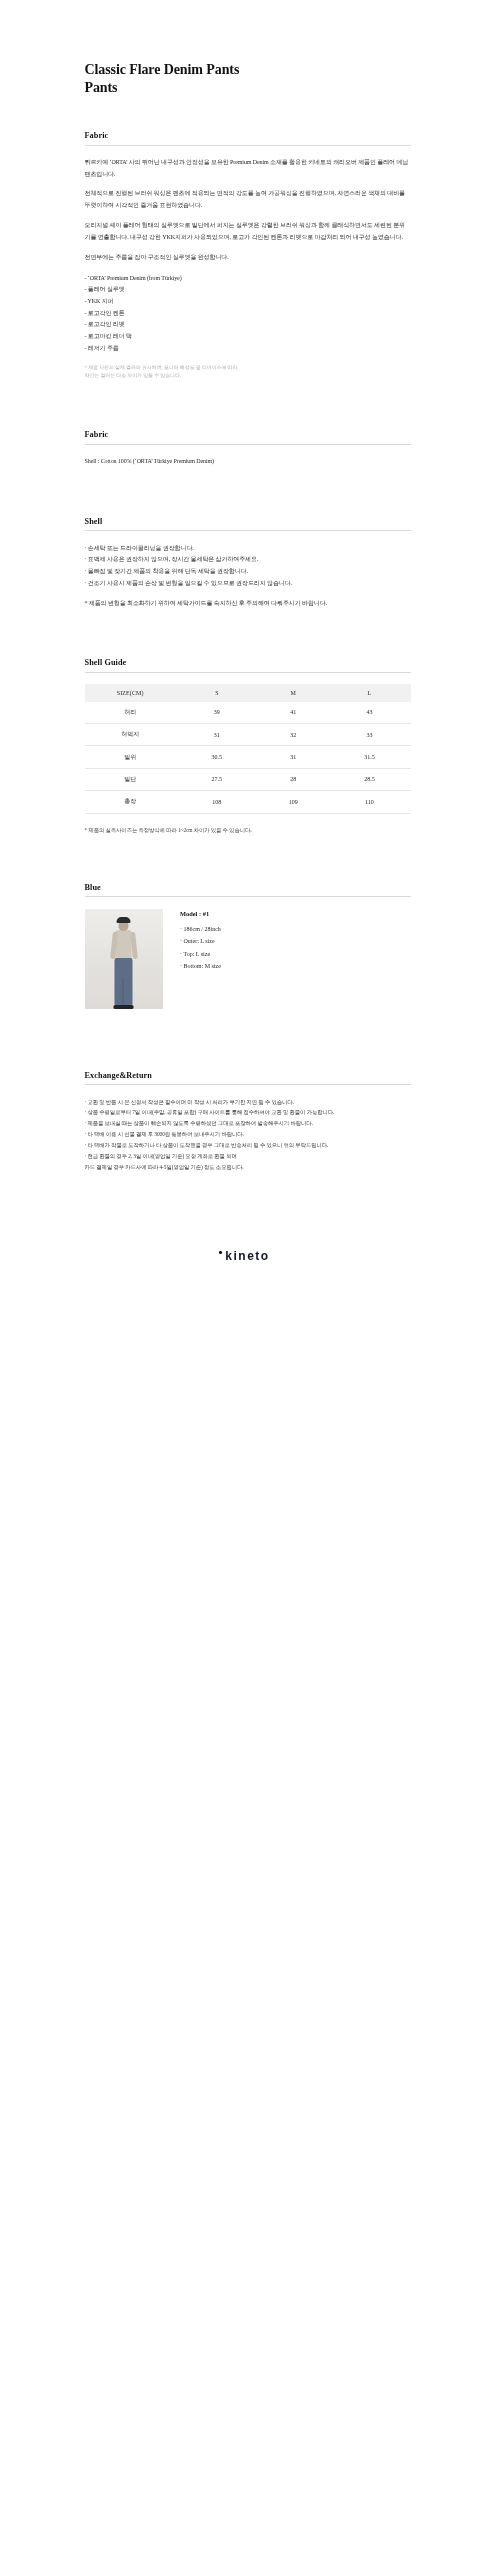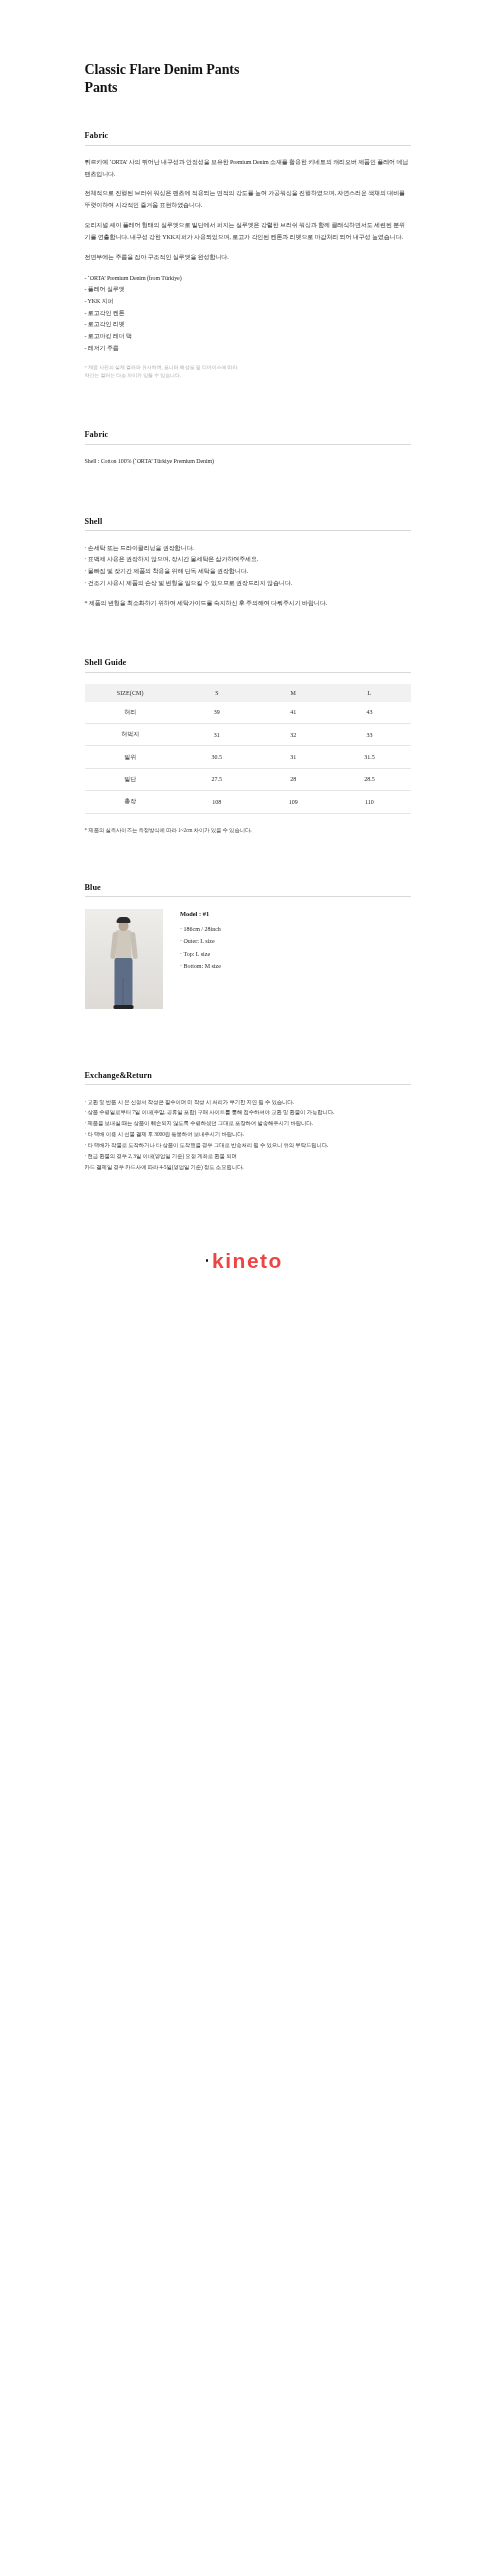--- a/index.html
+++ b/index.html
@@ -213,24 +213,24 @@
   
   .footer {
     margin-top: 77px;
     padding-bottom: 36px;
     display: flex;
     justify-content: center;
     align-items: center;
   }
   .logo {
     font-family: "Liberation Sans", sans-serif;
-    font-size: 21px;
+    font-size: 12px;
     font-weight: bold;
     letter-spacing: 1.5px;
-    color: #ef4444;
+    color: #0f172a;
     position: relative;
   }
   .logo .dot {
     display: inline-block;
     width: 2.6px; height: 2.6px; border-radius: 50%;
     background: #111;
     position: relative;
     top: -6.7px;
     left: -6.2px;
     margin-right: -2.6px;

